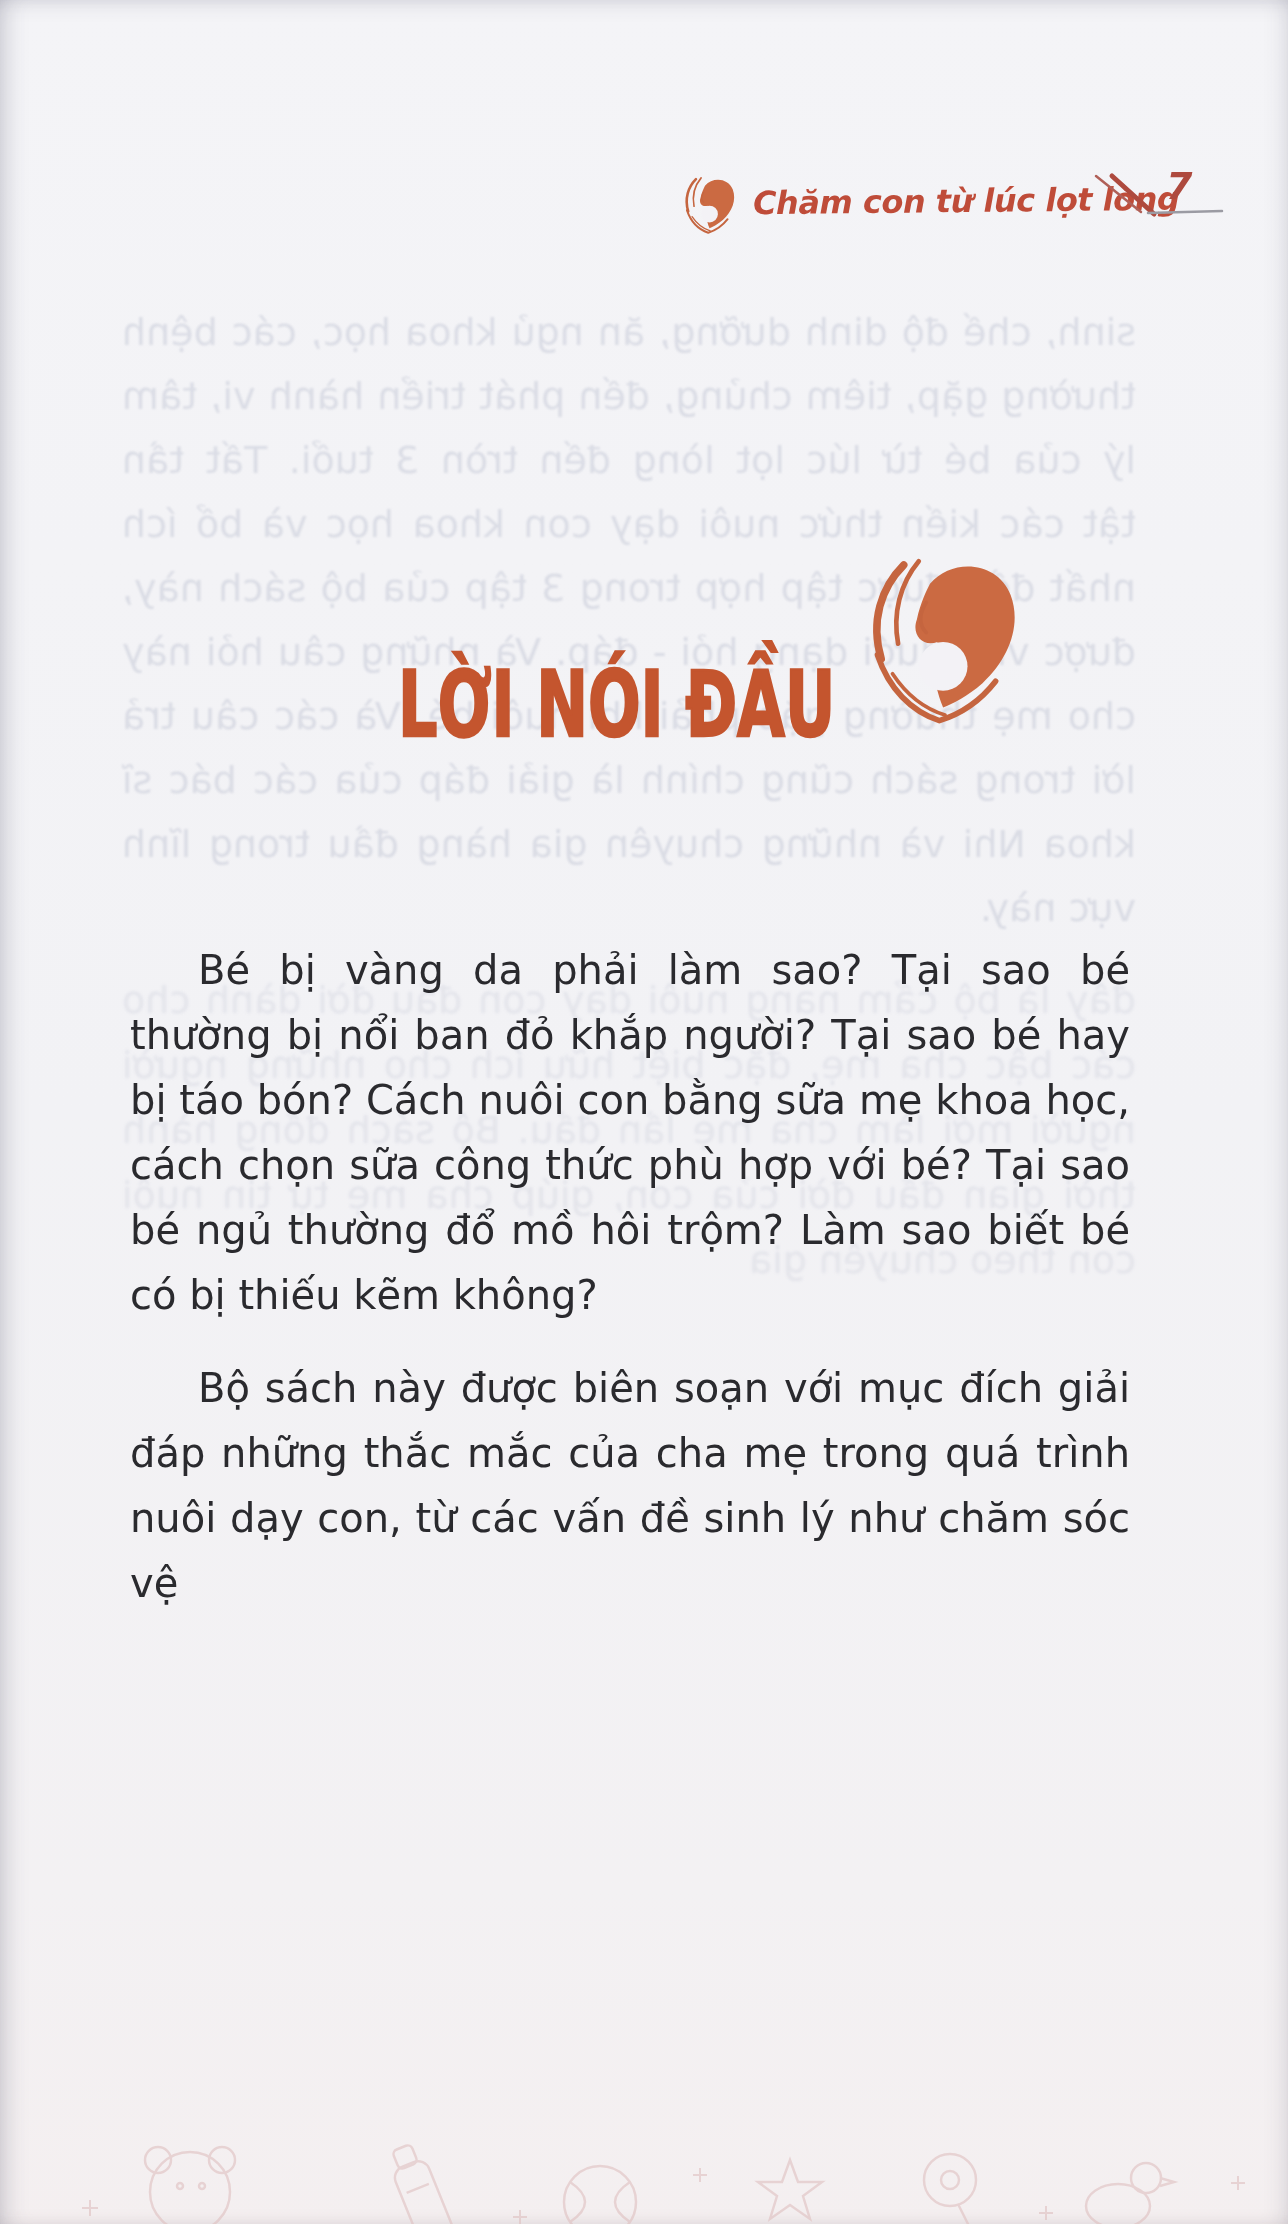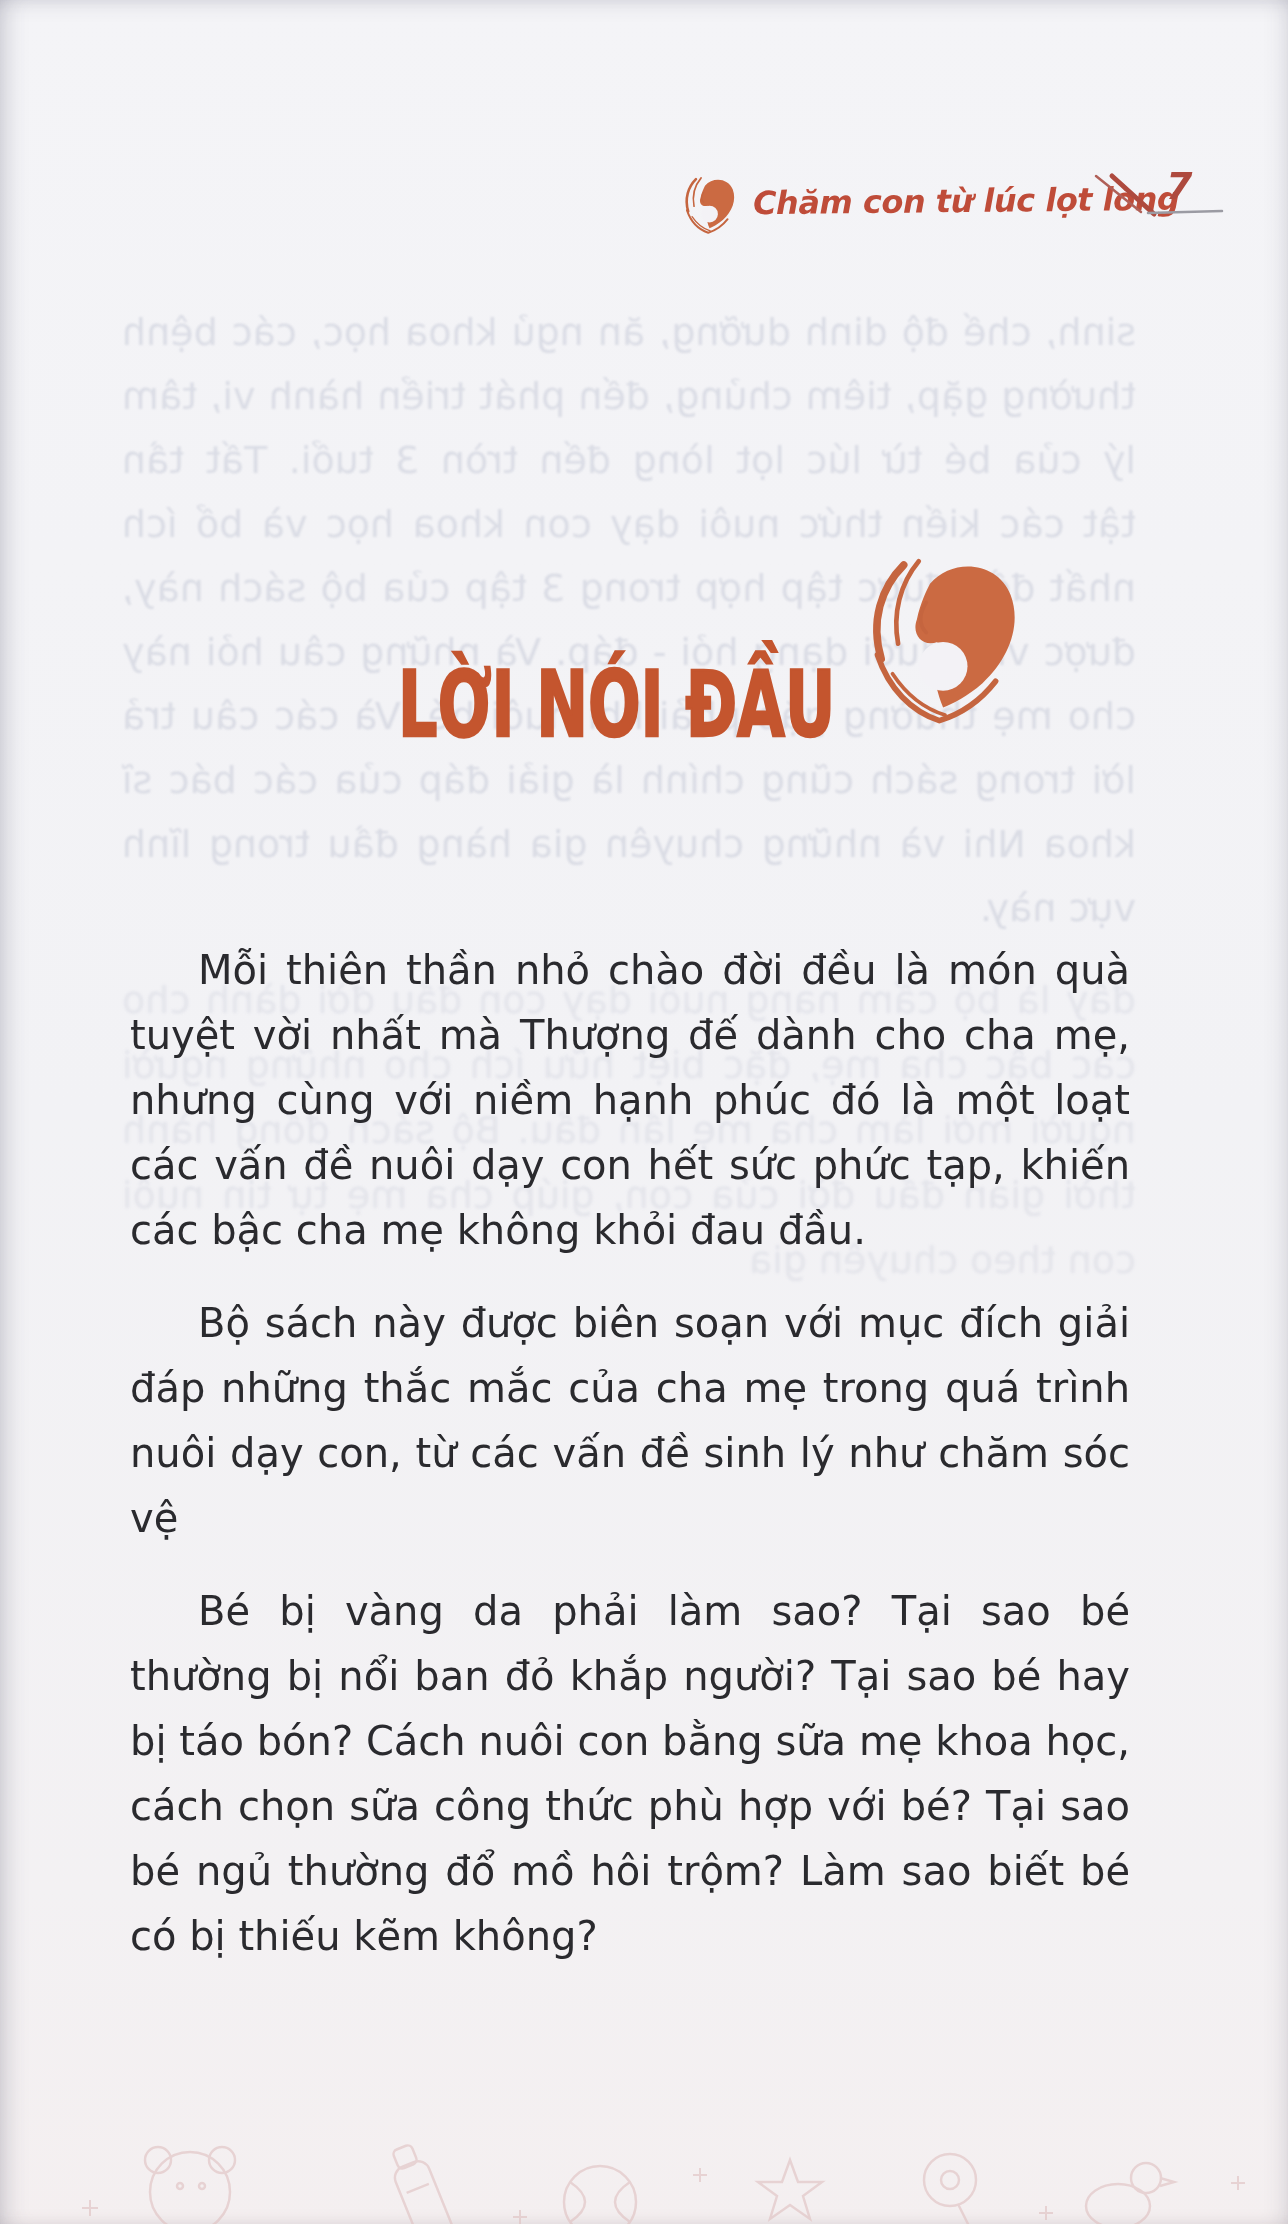--- a/index.html
+++ b/index.html
@@ -118,23 +118,22 @@
     <path class="logo-fill" d="M50,18 C62,4 86,6 93,24 C99,40 92,58 78,71 C70,78 62,82 57,84 C52,72 51,60 54,49 C46,52 40,45 43,37 C45,28 48,22 50,18 Z"></path>
     <circle cx="57" cy="62" r="13" fill="#f3f2f6"></circle>
     <path class="logo-stroke" stroke-width="4" d="M36,8 C24,20 18,38 24,58"></path>
     <path class="logo-stroke" stroke-width="2.5" d="M44,6 C34,18 30,34 33,50"></path>
     <path class="logo-stroke" stroke-width="2" d="M48,28 C44,34 44,40 48,44"></path>
     <path class="logo-stroke" stroke-width="3" d="M22,56 C28,74 40,86 55,91 C68,87 78,79 85,70"></path>
     <path class="logo-stroke" stroke-width="2" d="M30,66 C38,78 48,85 58,88"></path>
   </svg>
 
   <main class="body-text">
-    <p>Mỗi thiên thần nhỏ chào đời đều là món quà tuyệt vời nhất mà Thượng đế dành cho cha mẹ, nhưng cùng với niềm hạnh phúc đó là một loạt các vấn đề nuôi dạy con hết sức phức tạp, khiến các bậc cha mẹ không khỏi đau đầu.</p>
+    <p>Bé bị vàng da phải làm sao? Tại sao bé thường bị nổi ban đỏ khắp người? Tại sao bé hay bị táo bón? Cách nuôi con bằng sữa mẹ khoa học, cách chọn sữa công thức phù hợp với bé? Tại sao bé ngủ thường đổ mồ hôi trộm? Làm sao biết bé có bị thiếu kẽm không?</p>
     <p>Bộ sách này được biên soạn với mục đích giải đáp những thắc mắc của cha mẹ trong quá trình nuôi dạy con, từ các vấn đề sinh lý như chăm sóc vệ</p>
-    <p>Bé bị vàng da phải làm sao? Tại sao bé thường bị nổi ban đỏ khắp người? Tại sao bé hay bị táo bón? Cách nuôi con bằng sữa mẹ khoa học, cách chọn sữa công thức phù hợp với bé? Tại sao bé ngủ thường đổ mồ hôi trộm? Làm sao biết bé có bị thiếu kẽm không?</p>
   </main>
 
   <svg class="doodles" viewBox="0 0 1288 160" fill="none" stroke="#dfc0c0" stroke-width="2.5">
     <g>
       <circle cx="190" cy="128" r="40"></circle>
       <circle cx="158" cy="96" r="13"></circle>
       <circle cx="222" cy="96" r="13"></circle>
       <circle cx="180" cy="122" r="3"></circle>
       <circle cx="202" cy="122" r="3"></circle>
     </g>

